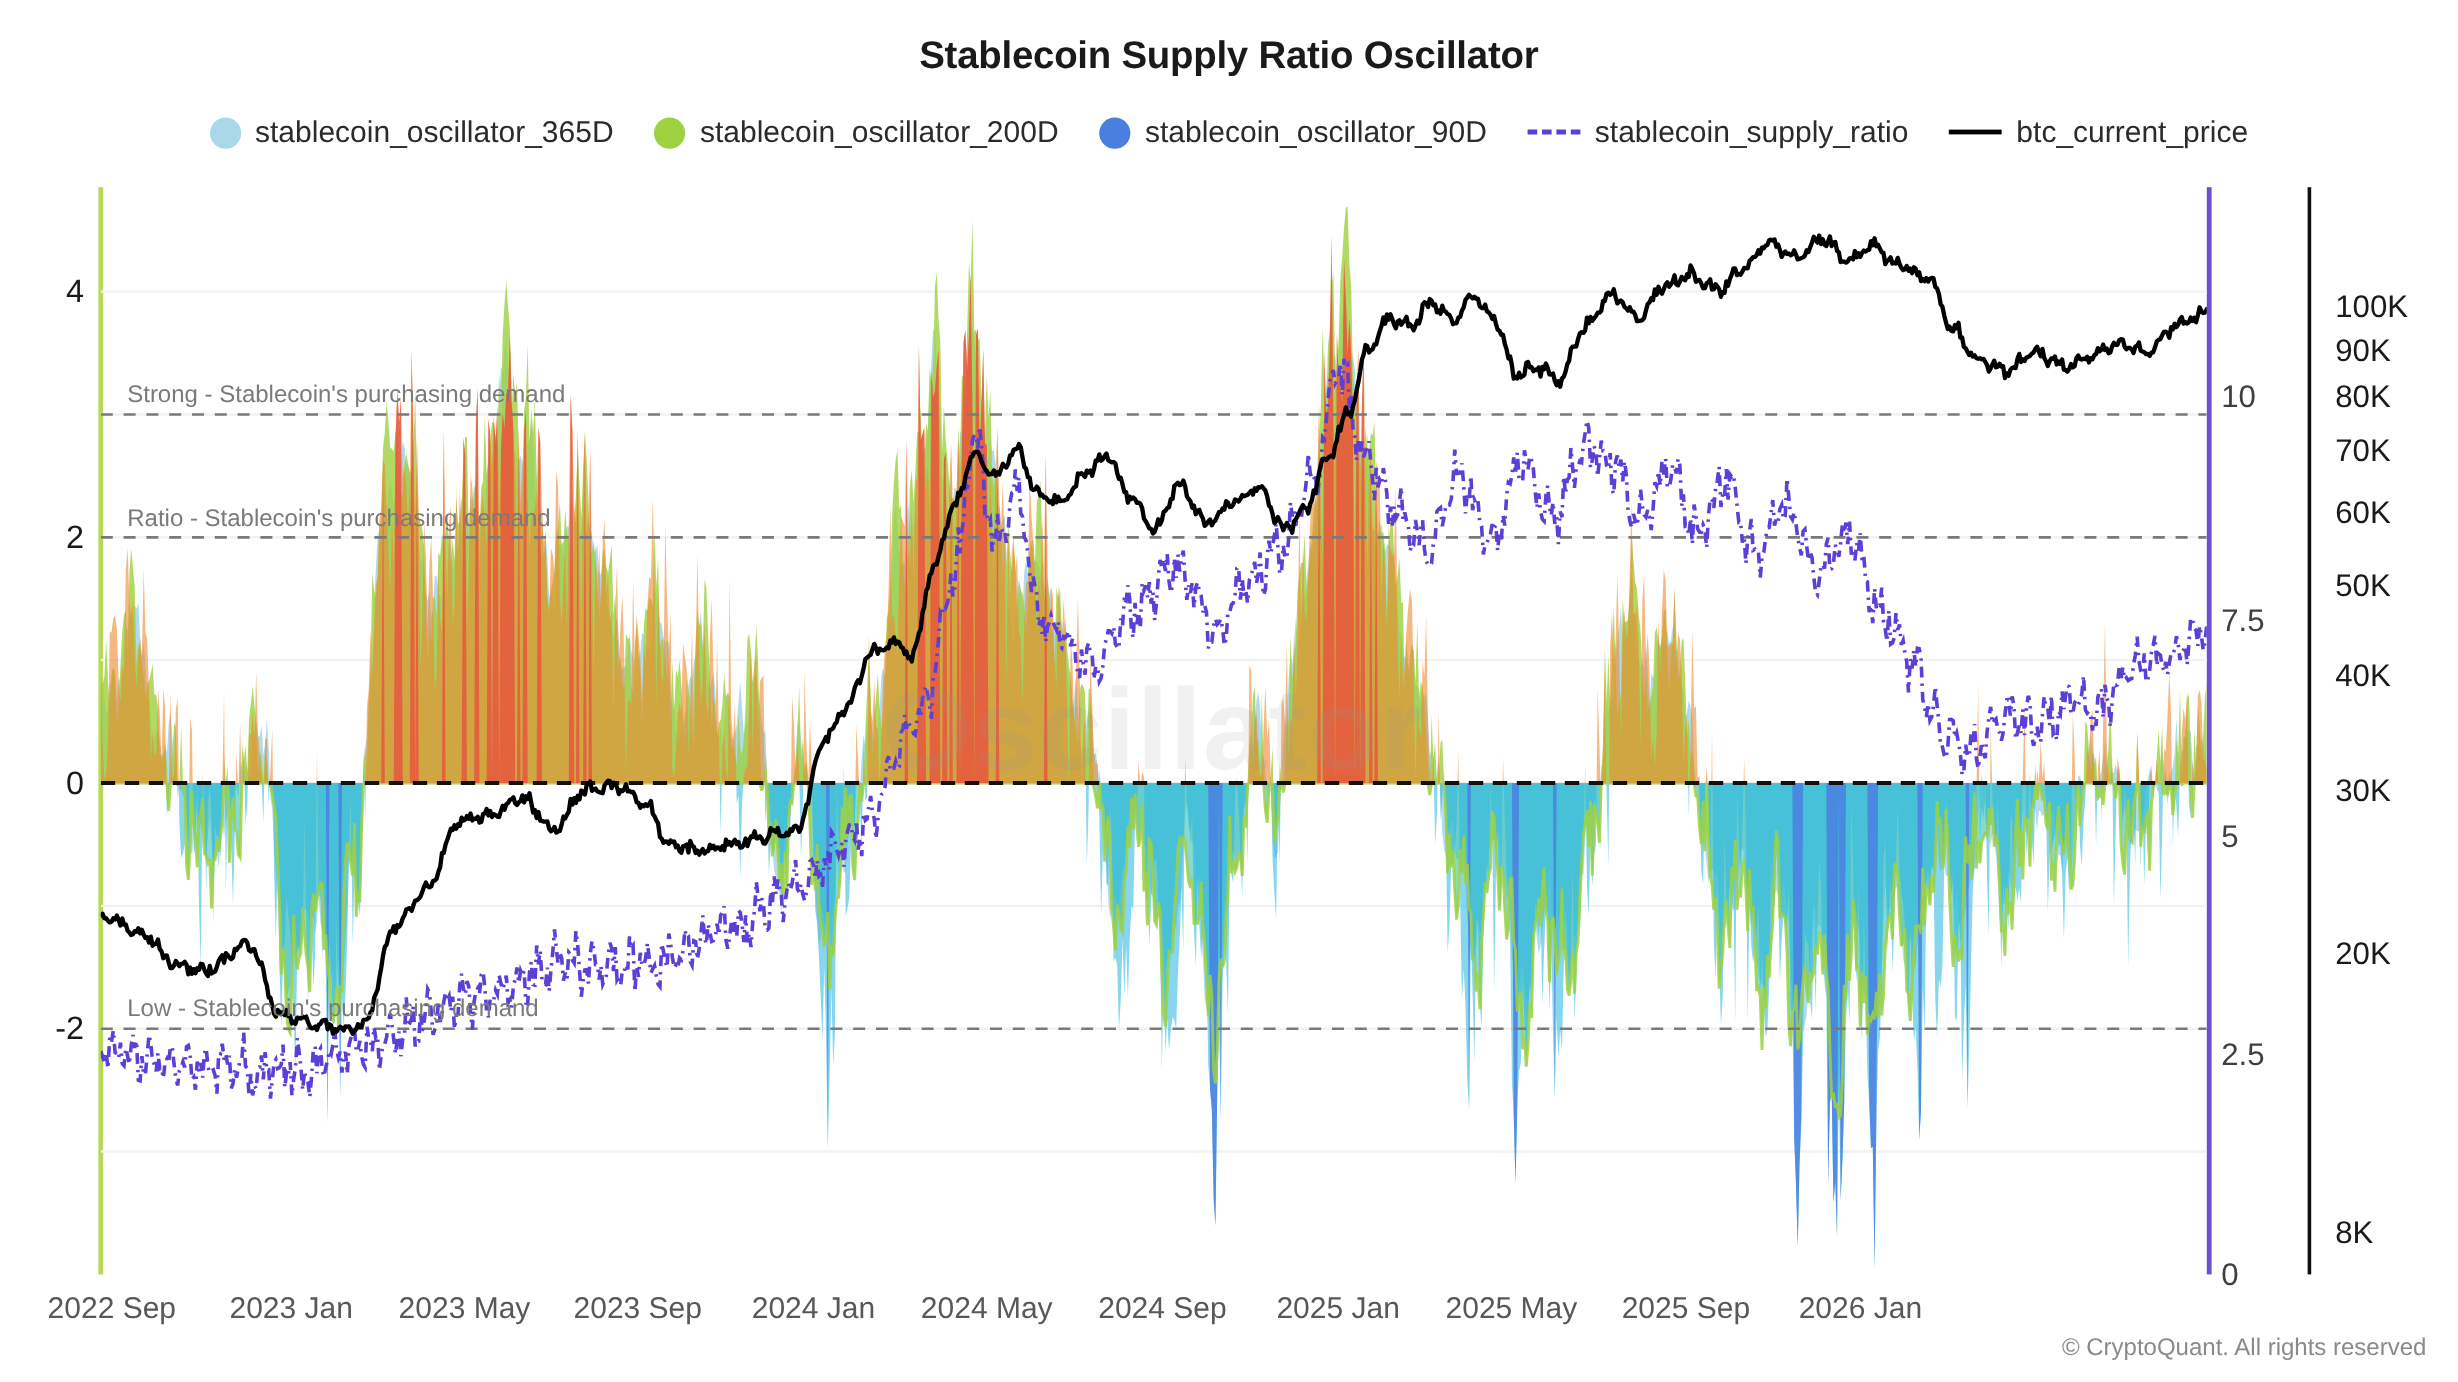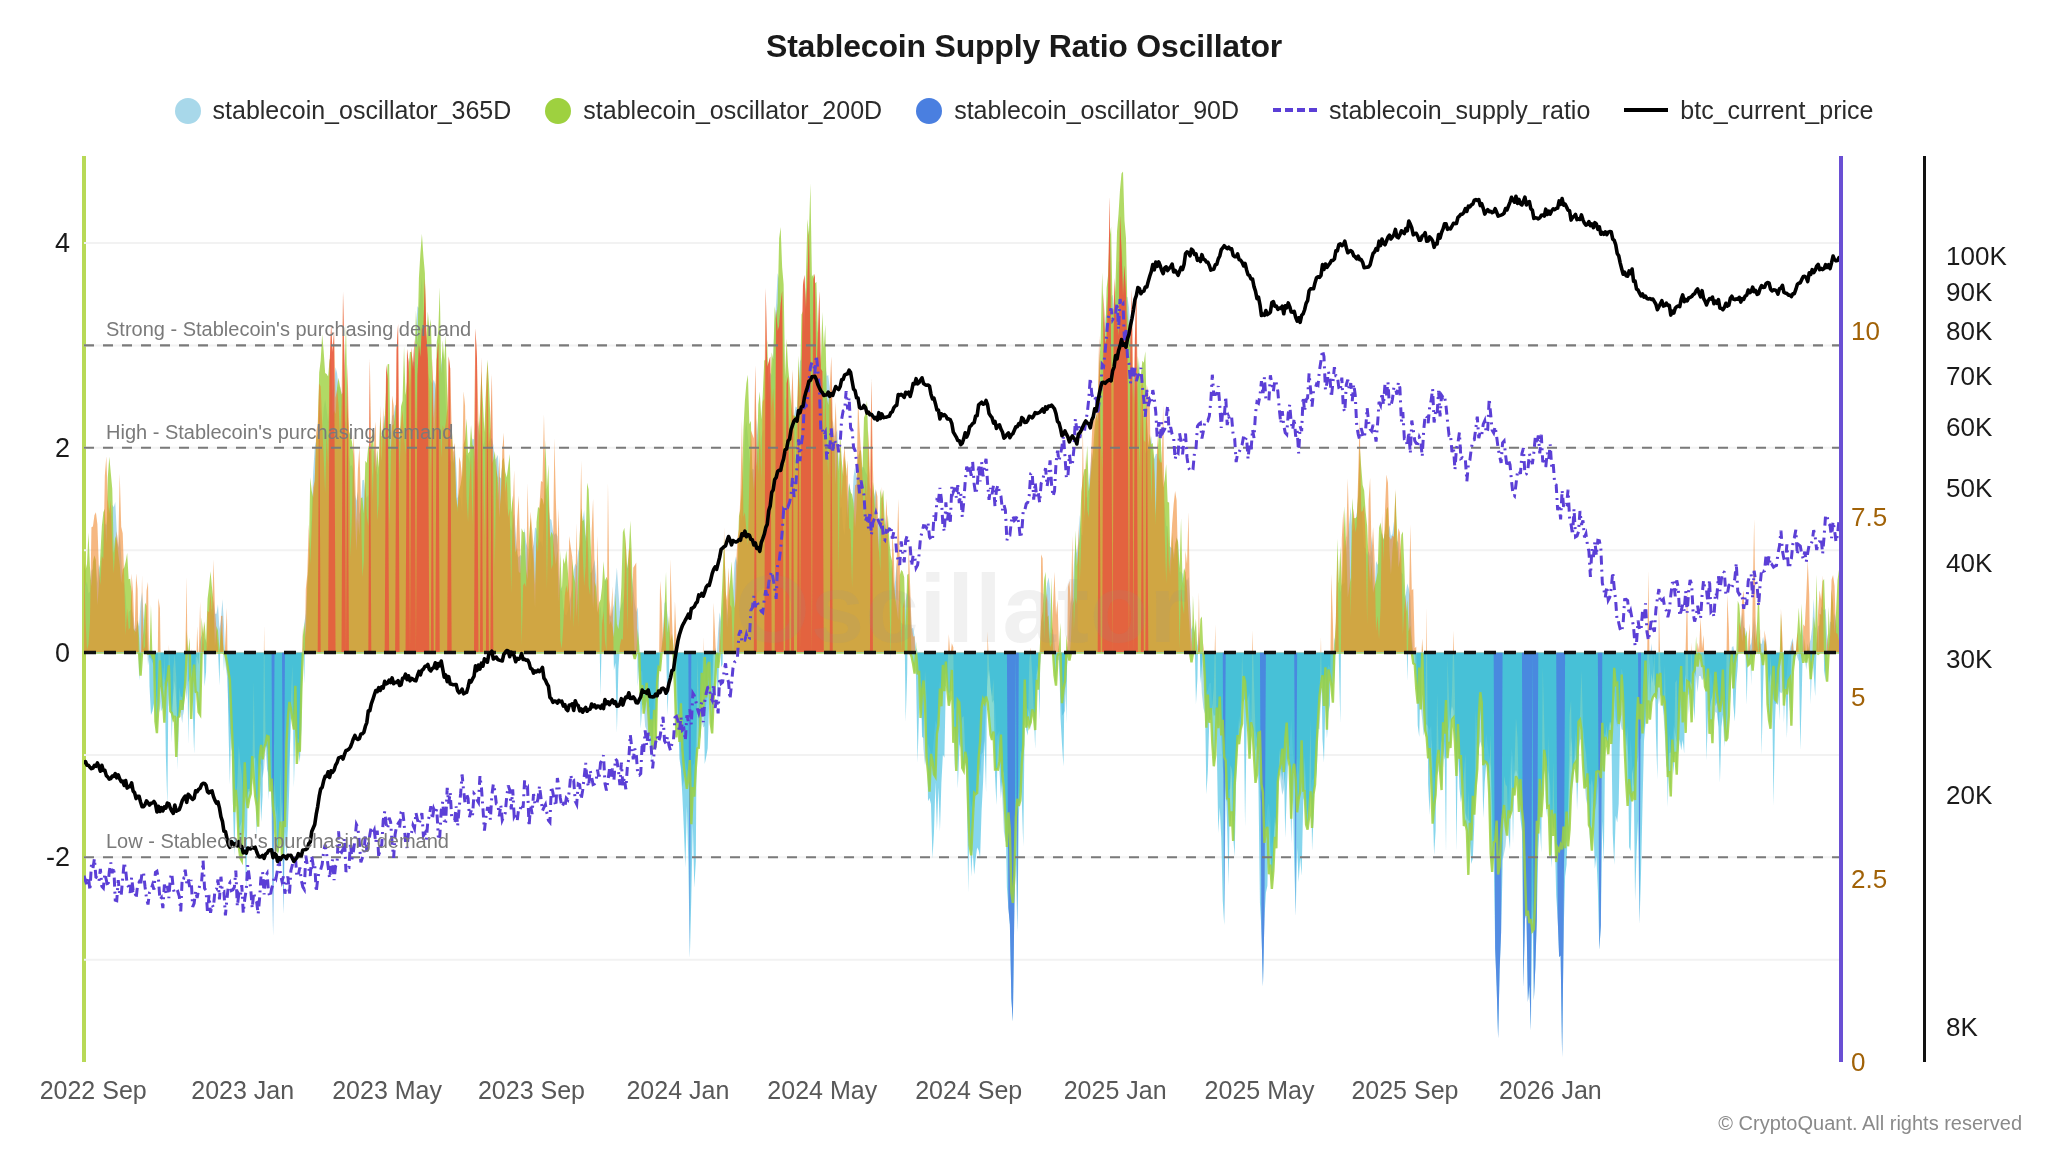--- a/index.html
+++ b/index.html
@@ -81,21 +81,21 @@
     text-align: right;
     font-size: 27px;
     color: #1a1a1a;
     transform: translateY(-50%);
   }
   #yaxis-left { position: absolute; left: 0; top: 156px; width: 70px; height: 906px; }
 
   #yaxis-right1 { position: absolute; left: 1845px; top: 156px; width: 70px; height: 906px; }
   .ytick-r1 {
     position: absolute; left: 6px;
-    font-size: 26px; color: #a16207;
+    font-size: 26px; color: #404040;
     transform: translateY(-50%);
     white-space: nowrap;
   }
 
   #yaxis-right2 { position: absolute; left: 1930px; top: 156px; width: 110px; height: 906px; }
   .ytick-r2 {
     position: absolute; left: 16px;
     font-size: 26px; color: #1a1a1a;
     transform: translateY(-50%);
     white-space: nowrap;
@@ -242,21 +242,21 @@
         <path d="M 0.00 606.61 L 1.49 605.54 L 2.98 609.24 L 4.47 609.20 L 5.95 611.22 L 7.44 612.69 L 8.93 612.11 L 10.42 609.29 L 11.91 610.25 L 13.40 606.98 L 14.89 610.48 L 16.37 615.26 L 17.86 609.35 L 19.35 614.44 L 20.84 614.26 L 22.33 619.61 L 23.82 620.99 L 25.31 623.12 L 26.79 622.59 L 28.28 619.96 L 29.77 620.43 L 31.26 617.61 L 32.75 621.79 L 34.24 618.87 L 35.73 622.98 L 37.21 625.69 L 38.70 625.05 L 40.19 629.46 L 41.68 624.57 L 43.17 632.10 L 44.66 630.53 L 46.15 630.71 L 47.63 626.91 L 49.12 634.98 L 50.61 636.72 L 52.10 642.55 L 53.59 640.31 L 55.08 640.23 L 56.56 646.00 L 58.05 650.75 L 59.54 650.71 L 61.03 648.66 L 62.52 644.85 L 64.01 646.82 L 65.50 649.09 L 66.98 647.30 L 68.47 646.99 L 69.96 645.49 L 71.45 647.95 L 72.94 655.93 L 74.43 650.27 L 75.92 655.52 L 77.40 651.61 L 78.89 654.99 L 80.38 650.95 L 81.87 652.14 L 83.36 647.10 L 84.85 647.65 L 86.34 652.19 L 87.82 655.30 L 89.31 657.37 L 90.80 649.00 L 92.29 655.19 L 93.78 654.32 L 95.27 653.60 L 96.76 649.55 L 98.24 644.65 L 99.73 642.09 L 101.22 640.07 L 102.71 646.32 L 104.20 638.33 L 105.69 639.86 L 107.18 642.03 L 108.66 643.36 L 110.15 642.04 L 111.64 634.71 L 113.13 635.71 L 114.62 633.23 L 116.11 632.47 L 117.60 628.55 L 119.08 627.24 L 120.57 627.43 L 122.06 629.38 L 123.55 635.82 L 125.04 636.95 L 126.53 635.16 L 128.02 634.93 L 129.50 640.63 L 130.99 644.46 L 132.48 647.28 L 133.97 646.03 L 135.46 651.90 L 136.95 660.78 L 138.44 665.35 L 139.92 675.26 L 141.41 675.42 L 142.90 682.22 L 144.39 688.82 L 145.88 691.30 L 147.37 685.54 L 148.85 687.13 L 150.34 689.09 L 151.83 687.32 L 153.32 689.92 L 154.81 685.61 L 156.30 690.81 L 157.79 690.64 L 159.27 696.86 L 160.76 695.39 L 162.25 697.14 L 163.74 692.01 L 165.23 692.47 L 166.72 692.90 L 168.21 691.20 L 169.69 692.06 L 171.18 691.19 L 172.67 695.71 L 174.16 699.40 L 175.65 700.96 L 177.14 700.70 L 178.63 699.51 L 180.11 702.30 L 181.60 697.98 L 183.09 697.21 L 184.58 694.55 L 186.07 694.09 L 187.56 693.87 L 189.05 701.71 L 190.53 697.57 L 192.02 698.67 L 193.51 705.47 L 195.00 701.67 L 196.49 703.66 L 197.98 701.06 L 199.47 699.67 L 200.95 700.60 L 202.44 702.69 L 203.93 699.28 L 205.42 699.49 L 206.91 699.29 L 208.40 702.45 L 209.89 705.47 L 211.37 703.25 L 212.86 701.65 L 214.35 697.57 L 215.84 699.82 L 217.33 699.70 L 218.82 693.94 L 220.31 693.74 L 221.79 693.46 L 223.28 692.41 L 224.77 687.72 L 226.26 685.90 L 227.75 675.49 L 229.24 671.98 L 230.73 668.51 L 232.21 658.40 L 233.70 650.57 L 235.19 640.45 L 236.68 632.95 L 238.17 631.30 L 239.66 624.80 L 241.15 620.19 L 242.63 620.41 L 244.12 615.83 L 245.61 621.43 L 247.10 614.86 L 248.59 616.22 L 250.08 614.16 L 251.56 609.25 L 253.05 606.71 L 254.54 601.92 L 256.03 601.34 L 257.52 600.78 L 259.01 603.06 L 260.50 598.40 L 261.98 594.43 L 263.47 594.12 L 264.96 593.02 L 266.45 591.01 L 267.94 587.18 L 269.43 582.68 L 270.92 579.48 L 272.40 582.53 L 273.89 583.52 L 275.38 582.69 L 276.87 578.00 L 278.36 577.82 L 279.85 576.22 L 281.34 570.47 L 282.82 566.60 L 284.31 554.85 L 285.80 554.81 L 287.29 547.81 L 288.78 543.69 L 290.27 539.03 L 291.76 534.51 L 293.24 535.60 L 294.73 531.72 L 296.22 534.52 L 297.71 530.96 L 299.20 532.07 L 300.69 525.34 L 302.18 527.79 L 303.66 527.03 L 305.15 524.06 L 306.64 526.49 L 308.13 521.86 L 309.62 527.72 L 311.11 526.23 L 312.60 526.41 L 314.08 524.63 L 315.57 529.49 L 317.06 528.92 L 318.55 522.34 L 320.04 521.91 L 321.53 518.13 L 323.02 523.55 L 324.50 519.77 L 325.99 524.84 L 327.48 522.47 L 328.97 523.15 L 330.46 524.49 L 331.95 524.85 L 333.44 519.70 L 334.92 515.47 L 336.41 518.83 L 337.90 514.26 L 339.39 513.18 L 340.88 510.55 L 342.37 509.97 L 343.85 508.45 L 345.34 513.39 L 346.83 514.87 L 348.32 512.57 L 349.81 511.63 L 351.30 506.80 L 352.79 512.63 L 354.27 507.54 L 355.76 509.80 L 357.25 505.04 L 358.74 513.05 L 360.23 521.23 L 361.72 518.97 L 363.21 525.73 L 364.69 520.65 L 366.18 527.89 L 367.67 528.15 L 369.16 528.69 L 370.65 528.65 L 372.14 528.44 L 373.63 534.61 L 375.11 536.76 L 376.60 535.61 L 378.09 533.11 L 379.58 537.82 L 381.07 536.87 L 382.56 536.38 L 384.05 531.20 L 385.53 524.47 L 387.02 526.03 L 388.51 522.91 L 390.00 520.39 L 391.49 509.81 L 392.98 514.54 L 394.47 509.07 L 395.95 513.08 L 397.44 507.15 L 398.93 510.18 L 400.42 502.80 L 401.91 503.97 L 403.40 506.15 L 404.89 498.08 L 406.37 497.34 L 407.86 495.25 L 409.35 503.05 L 410.84 502.00 L 412.33 501.13 L 413.82 503.49 L 415.31 504.09 L 416.79 504.61 L 418.28 505.01 L 419.77 498.41 L 421.26 496.46 L 422.75 494.50 L 424.24 494.95 L 425.73 500.77 L 427.21 496.22 L 428.70 497.32 L 430.19 500.06 L 431.68 505.72 L 433.17 502.48 L 434.66 503.28 L 436.15 501.79 L 437.63 497.60 L 439.12 503.46 L 440.61 503.17 L 442.10 504.19 L 443.59 503.94 L 445.08 506.83 L 446.56 512.61 L 448.05 512.99 L 449.54 517.16 L 451.03 514.90 L 452.52 515.88 L 454.01 514.18 L 455.50 515.60 L 456.98 513.92 L 458.47 511.49 L 459.96 522.13 L 461.45 524.20 L 462.94 527.72 L 464.43 530.17 L 465.92 541.54 L 467.40 542.90 L 468.89 546.38 L 470.38 545.10 L 471.87 545.38 L 473.36 547.13 L 474.85 544.32 L 476.34 545.71 L 477.82 545.21 L 479.31 550.08 L 480.80 548.62 L 482.29 553.26 L 483.78 554.61 L 485.27 549.09 L 486.76 548.87 L 488.24 547.85 L 489.73 554.43 L 491.22 544.72 L 492.71 548.57 L 494.20 549.58 L 495.69 554.82 L 497.18 552.86 L 498.66 556.24 L 500.15 553.38 L 501.64 551.50 L 503.13 555.21 L 504.62 553.58 L 506.11 553.31 L 507.60 548.01 L 509.08 550.76 L 510.57 548.84 L 512.06 551.99 L 513.55 550.09 L 515.04 550.30 L 516.53 552.23 L 518.02 549.23 L 519.50 552.59 L 520.99 543.62 L 522.48 547.77 L 523.97 545.79 L 525.46 548.62 L 526.95 545.81 L 528.44 543.92 L 529.92 547.41 L 531.41 545.74 L 532.90 550.30 L 534.39 550.04 L 535.88 547.90 L 537.37 542.71 L 538.85 549.08 L 540.34 544.32 L 541.83 541.01 L 543.32 541.46 L 544.81 536.75 L 546.30 542.55 L 547.79 542.55 L 549.27 540.91 L 550.76 542.83 L 552.25 546.82 L 553.74 546.92 L 555.23 543.58 L 556.72 540.90 L 558.21 534.10 L 559.69 536.21 L 561.18 535.76 L 562.67 537.40 L 564.16 534.00 L 565.65 540.42 L 567.14 540.74 L 568.63 540.85 L 570.11 540.75 L 571.60 538.05 L 573.09 539.93 L 574.58 535.07 L 576.07 536.54 L 577.56 532.72 L 579.05 532.15 L 580.53 533.31 L 582.02 537.24 L 583.51 534.47 L 585.00 527.26 L 586.49 521.86 L 587.98 514.37 L 589.47 513.87 L 590.95 503.00 L 592.44 493.90 L 593.93 484.94 L 595.42 478.77 L 596.91 473.94 L 598.40 469.63 L 599.89 466.99 L 601.37 463.99 L 602.86 461.47 L 604.35 458.13 L 605.84 462.21 L 607.33 452.44 L 608.82 451.96 L 610.31 450.72 L 611.79 447.37 L 613.28 445.88 L 614.77 438.92 L 616.26 440.07 L 617.75 437.37 L 619.24 440.12 L 620.73 435.90 L 622.21 431.09 L 623.70 429.17 L 625.19 429.53 L 626.68 424.05 L 628.17 417.54 L 629.66 413.40 L 631.15 410.84 L 632.63 413.40 L 634.12 407.34 L 635.61 401.41 L 637.10 393.30 L 638.59 392.02 L 640.08 390.74 L 641.56 389.70 L 643.05 384.87 L 644.54 380.56 L 646.03 384.15 L 647.52 388.87 L 649.01 384.52 L 650.50 385.57 L 651.98 385.97 L 653.47 385.40 L 654.96 383.49 L 656.45 384.27 L 657.94 377.71 L 659.43 379.46 L 660.92 375.16 L 662.40 380.72 L 663.89 378.58 L 665.38 379.16 L 666.87 383.28 L 668.36 383.78 L 669.85 389.02 L 671.34 386.94 L 672.82 392.49 L 674.31 391.73 L 675.80 395.27 L 677.29 386.50 L 678.78 382.66 L 680.27 378.28 L 681.76 371.54 L 683.24 368.38 L 684.73 354.55 L 686.22 349.92 L 687.71 336.47 L 689.20 333.82 L 690.69 323.55 L 692.18 321.45 L 693.66 315.36 L 695.15 314.18 L 696.64 314.46 L 698.13 307.50 L 699.62 302.73 L 701.11 293.89 L 702.60 292.97 L 704.08 284.97 L 705.57 283.14 L 707.06 273.53 L 708.55 269.07 L 710.04 264.99 L 711.53 263.26 L 713.02 265.12 L 714.50 254.62 L 715.99 256.81 L 717.48 250.68 L 718.97 250.51 L 720.46 241.53 L 721.95 235.86 L 723.44 231.34 L 724.92 225.06 L 726.41 224.37 L 727.90 220.85 L 729.39 220.46 L 730.88 220.39 L 732.37 223.45 L 733.85 228.51 L 735.34 231.90 L 736.83 234.91 L 738.32 236.56 L 739.81 239.51 L 741.30 239.01 L 742.79 239.03 L 744.27 236.03 L 745.76 240.39 L 747.25 237.60 L 748.74 239.41 L 750.23 234.78 L 751.72 230.49 L 753.21 232.41 L 754.69 233.51 L 756.18 230.51 L 757.67 223.50 L 759.16 223.45 L 760.65 218.83 L 762.14 218.27 L 763.63 217.74 L 765.11 214.07 L 766.60 216.52 L 768.09 225.04 L 769.58 233.22 L 771.07 234.54 L 772.56 241.78 L 774.05 242.09 L 775.53 251.44 L 777.02 252.36 L 778.51 251.95 L 780.00 249.50 L 781.49 251.55 L 782.98 257.05 L 784.47 256.24 L 785.95 258.70 L 787.44 258.42 L 788.93 260.29 L 790.42 262.62 L 791.91 261.48 L 793.40 264.05 L 794.89 256.68 L 796.37 262.60 L 797.86 257.90 L 799.35 261.65 L 800.84 261.26 L 802.33 261.20 L 803.82 260.59 L 805.31 260.24 L 806.79 256.82 L 808.28 255.85 L 809.77 251.92 L 811.26 249.98 L 812.75 249.27 L 814.24 238.49 L 815.73 239.12 L 817.21 238.36 L 818.70 239.68 L 820.19 241.46 L 821.68 236.24 L 823.17 237.78 L 824.66 236.07 L 826.15 240.48 L 827.63 235.04 L 829.12 227.66 L 830.61 227.90 L 832.10 222.67 L 833.59 227.89 L 835.08 226.69 L 836.56 223.99 L 838.05 221.85 L 839.54 227.57 L 841.03 228.63 L 842.52 229.29 L 844.01 229.01 L 845.50 230.19 L 846.98 238.17 L 848.47 242.98 L 849.96 242.12 L 851.45 247.66 L 852.94 254.01 L 854.43 254.12 L 855.92 262.92 L 857.40 257.83 L 858.89 259.72 L 860.38 258.61 L 861.87 259.96 L 863.36 262.98 L 864.85 262.89 L 866.34 263.87 L 867.82 267.43 L 869.31 276.16 L 870.80 278.55 L 872.29 281.10 L 873.78 284.41 L 875.27 284.68 L 876.76 288.58 L 878.24 287.20 L 879.73 282.62 L 881.22 276.71 L 882.71 281.04 L 884.20 277.63 L 885.69 270.72 L 887.18 269.59 L 888.66 267.48 L 890.15 266.70 L 891.64 259.99 L 893.13 259.73 L 894.62 248.86 L 896.11 247.58 L 897.60 246.27 L 899.08 248.27 L 900.57 247.69 L 902.06 244.49 L 903.55 248.72 L 905.04 257.52 L 906.53 259.88 L 908.02 261.69 L 909.50 267.13 L 910.99 265.36 L 912.48 272.51 L 913.97 269.62 L 915.46 268.89 L 916.95 273.18 L 918.44 276.04 L 919.92 282.19 L 921.41 280.86 L 922.90 278.54 L 924.39 276.86 L 925.88 281.75 L 927.37 278.90 L 928.85 277.71 L 930.34 274.20 L 931.83 270.71 L 933.32 270.61 L 934.81 267.69 L 936.30 268.67 L 937.79 261.58 L 939.27 262.83 L 940.76 266.47 L 942.25 266.33 L 943.74 264.47 L 945.23 260.26 L 946.72 260.66 L 948.21 261.88 L 949.69 259.83 L 951.18 256.58 L 952.67 257.44 L 954.16 256.93 L 955.65 256.40 L 957.14 254.70 L 958.63 253.01 L 960.11 256.21 L 961.60 250.89 L 963.09 253.02 L 964.58 250.03 L 966.07 250.28 L 967.56 249.20 L 969.05 251.00 L 970.53 252.91 L 972.02 257.84 L 973.51 265.43 L 975.00 266.86 L 976.49 272.41 L 977.98 279.78 L 979.47 278.27 L 980.95 274.93 L 982.44 278.16 L 983.93 281.17 L 985.42 285.85 L 986.91 282.37 L 988.40 279.95 L 989.89 282.22 L 991.37 283.72 L 992.86 287.95 L 994.35 278.32 L 995.84 276.81 L 997.33 274.05 L 998.82 270.67 L 1000.31 267.46 L 1001.79 264.93 L 1003.28 267.10 L 1004.77 267.67 L 1006.26 271.88 L 1007.75 264.00 L 1009.24 260.88 L 1010.73 252.75 L 1012.21 254.78 L 1013.70 246.19 L 1015.19 238.28 L 1016.68 231.06 L 1018.17 226.50 L 1019.66 226.29 L 1021.15 227.31 L 1022.63 225.58 L 1024.12 224.48 L 1025.61 223.71 L 1027.10 224.93 L 1028.59 214.97 L 1030.08 211.06 L 1031.56 199.61 L 1033.05 202.88 L 1034.54 194.79 L 1036.03 190.04 L 1037.52 183.56 L 1039.01 189.33 L 1040.50 187.83 L 1041.98 191.21 L 1043.47 182.69 L 1044.96 178.31 L 1046.45 169.65 L 1047.94 162.59 L 1049.43 154.06 L 1050.92 143.70 L 1052.40 139.34 L 1053.89 131.54 L 1055.38 132.45 L 1056.87 137.77 L 1058.36 135.61 L 1059.85 135.12 L 1061.34 130.94 L 1062.82 130.99 L 1064.31 125.13 L 1065.80 119.97 L 1067.29 115.60 L 1068.78 108.55 L 1070.27 113.79 L 1071.76 106.07 L 1073.24 110.38 L 1074.73 105.94 L 1076.22 109.77 L 1077.71 114.45 L 1079.20 117.64 L 1080.69 111.86 L 1082.18 110.81 L 1083.66 114.54 L 1085.15 112.45 L 1086.64 110.84 L 1088.13 108.06 L 1089.62 116.00 L 1091.11 114.31 L 1092.60 116.34 L 1094.08 119.30 L 1095.57 115.36 L 1097.06 111.33 L 1098.55 113.51 L 1100.04 108.40 L 1101.53 97.75 L 1103.02 95.90 L 1104.50 96.55 L 1105.99 99.78 L 1107.48 93.19 L 1108.97 94.53 L 1110.46 98.47 L 1111.95 97.76 L 1113.44 104.30 L 1114.92 102.72 L 1116.41 105.51 L 1117.90 98.68 L 1119.39 103.07 L 1120.88 103.79 L 1122.37 105.91 L 1123.85 106.33 L 1125.34 109.55 L 1126.83 114.12 L 1128.32 113.45 L 1129.81 113.17 L 1131.30 108.70 L 1132.79 108.20 L 1134.27 102.86 L 1135.76 100.02 L 1137.25 93.73 L 1138.74 91.95 L 1140.23 89.65 L 1141.72 91.40 L 1143.21 92.58 L 1144.69 91.24 L 1146.18 92.95 L 1147.67 92.91 L 1149.16 99.34 L 1150.65 100.66 L 1152.14 100.81 L 1153.63 97.85 L 1155.11 103.53 L 1156.60 104.17 L 1158.09 106.30 L 1159.58 109.86 L 1161.07 107.43 L 1162.56 113.68 L 1164.05 118.65 L 1165.53 119.60 L 1167.02 123.02 L 1168.51 122.96 L 1170.00 130.57 L 1171.49 135.14 L 1172.98 142.70 L 1174.47 141.04 L 1175.95 148.56 L 1177.44 159.55 L 1178.93 158.23 L 1180.42 159.33 L 1181.91 154.57 L 1183.40 158.56 L 1184.89 157.58 L 1186.37 156.23 L 1187.86 146.47 L 1189.35 145.64 L 1190.84 150.21 L 1192.33 149.98 L 1193.82 153.35 L 1195.31 152.02 L 1196.79 152.47 L 1198.28 150.19 L 1199.77 157.80 L 1201.26 149.71 L 1202.75 151.77 L 1204.24 146.91 L 1205.73 150.56 L 1207.21 155.99 L 1208.70 156.10 L 1210.19 155.28 L 1211.68 161.43 L 1213.17 165.08 L 1214.66 161.75 L 1216.15 166.34 L 1217.63 159.26 L 1219.12 157.97 L 1220.61 153.76 L 1222.10 147.44 L 1223.59 144.65 L 1225.08 134.75 L 1226.56 132.84 L 1228.05 132.68 L 1229.54 132.81 L 1231.03 126.69 L 1232.52 121.76 L 1234.01 120.80 L 1235.50 121.34 L 1236.98 119.42 L 1238.47 108.64 L 1239.96 113.48 L 1241.45 108.03 L 1242.94 111.36 L 1244.43 109.21 L 1245.92 107.30 L 1247.40 104.64 L 1248.89 104.49 L 1250.38 103.07 L 1251.87 94.78 L 1253.36 94.90 L 1254.85 88.69 L 1256.34 87.93 L 1257.82 89.67 L 1259.31 88.59 L 1260.80 85.11 L 1262.29 91.51 L 1263.78 96.78 L 1265.27 95.52 L 1266.76 94.49 L 1268.24 95.80 L 1269.73 99.75 L 1271.22 100.97 L 1272.71 102.75 L 1274.20 100.05 L 1275.69 103.74 L 1277.18 103.64 L 1278.66 106.36 L 1280.15 111.65 L 1281.64 111.50 L 1283.13 111.12 L 1284.62 110.89 L 1286.11 108.94 L 1287.60 102.81 L 1289.08 97.37 L 1290.57 95.94 L 1292.06 92.52 L 1293.55 94.08 L 1295.04 85.19 L 1296.53 89.58 L 1298.02 82.96 L 1299.50 87.34 L 1300.99 88.83 L 1302.48 85.03 L 1303.97 81.14 L 1305.46 79.14 L 1306.95 83.01 L 1308.44 80.95 L 1309.92 78.69 L 1311.41 73.38 L 1312.90 80.92 L 1314.39 81.79 L 1315.88 78.85 L 1317.37 74.75 L 1318.85 76.44 L 1320.34 77.57 L 1321.83 72.56 L 1323.32 74.78 L 1324.81 65.11 L 1326.30 68.16 L 1327.79 72.01 L 1329.27 78.81 L 1330.76 77.59 L 1332.25 77.26 L 1333.74 80.25 L 1335.23 84.29 L 1336.72 84.15 L 1338.21 79.98 L 1339.69 79.16 L 1341.18 76.74 L 1342.67 85.26 L 1344.16 84.95 L 1345.65 80.85 L 1347.14 82.59 L 1348.63 84.90 L 1350.11 91.32 L 1351.60 87.59 L 1353.09 88.02 L 1354.58 78.54 L 1356.07 82.16 L 1357.56 76.51 L 1359.05 72.93 L 1360.53 67.69 L 1362.02 67.73 L 1363.51 73.30 L 1365.00 72.28 L 1366.49 72.96 L 1367.98 70.23 L 1369.47 67.28 L 1370.95 67.59 L 1372.44 67.53 L 1373.93 61.46 L 1375.42 60.16 L 1376.91 58.22 L 1378.40 58.11 L 1379.89 56.48 L 1381.37 52.57 L 1382.86 55.38 L 1384.35 50.14 L 1385.84 50.86 L 1387.33 48.84 L 1388.82 48.17 L 1390.31 44.22 L 1391.79 43.65 L 1393.28 44.44 L 1394.77 43.53 L 1396.26 49.59 L 1397.75 47.68 L 1399.24 52.39 L 1400.73 58.04 L 1402.21 55.31 L 1403.70 53.58 L 1405.19 55.68 L 1406.68 55.28 L 1408.17 56.66 L 1409.66 55.96 L 1411.15 52.63 L 1412.63 56.07 L 1414.12 60.16 L 1415.61 59.59 L 1417.10 59.12 L 1418.59 58.47 L 1420.08 57.08 L 1421.56 52.49 L 1423.05 53.96 L 1424.54 49.87 L 1426.03 46.04 L 1427.52 41.26 L 1429.01 44.09 L 1430.50 46.17 L 1431.98 40.25 L 1433.47 47.43 L 1434.96 43.37 L 1436.45 47.86 L 1437.94 48.94 L 1439.43 45.13 L 1440.92 41.10 L 1442.40 49.03 L 1443.89 46.15 L 1445.38 45.58 L 1446.87 52.95 L 1448.36 54.15 L 1449.85 62.38 L 1451.34 61.90 L 1452.82 62.05 L 1454.31 62.88 L 1455.80 61.86 L 1457.29 59.34 L 1458.78 58.98 L 1460.27 60.16 L 1461.76 53.19 L 1463.24 58.40 L 1464.73 55.03 L 1466.22 58.09 L 1467.71 54.73 L 1469.20 52.80 L 1470.69 53.58 L 1472.18 52.49 L 1473.66 52.08 L 1475.15 44.93 L 1476.64 48.42 L 1478.13 42.52 L 1479.62 49.16 L 1481.11 48.03 L 1482.60 51.15 L 1484.08 54.35 L 1485.57 54.78 L 1487.06 64.08 L 1488.55 61.65 L 1490.04 60.29 L 1491.53 58.47 L 1493.02 63.64 L 1494.50 62.86 L 1495.99 63.50 L 1497.48 58.91 L 1498.97 63.87 L 1500.46 67.15 L 1501.95 69.10 L 1503.44 68.41 L 1504.92 65.60 L 1506.41 69.73 L 1507.90 67.84 L 1509.39 71.68 L 1510.88 66.71 L 1512.37 67.87 L 1513.85 73.34 L 1515.34 70.87 L 1516.83 78.26 L 1518.32 76.46 L 1519.81 78.37 L 1521.30 75.77 L 1522.79 78.68 L 1524.27 76.21 L 1525.76 75.58 L 1527.25 75.84 L 1528.74 83.12 L 1530.23 84.39 L 1531.72 88.74 L 1533.21 97.41 L 1534.69 99.67 L 1536.18 106.86 L 1537.67 112.70 L 1539.16 118.18 L 1540.65 116.18 L 1542.14 119.82 L 1543.63 120.16 L 1545.11 114.88 L 1546.60 117.55 L 1548.09 113.03 L 1549.58 125.31 L 1551.07 125.16 L 1552.56 133.06 L 1554.05 134.07 L 1555.53 137.15 L 1557.02 139.83 L 1558.51 137.93 L 1560.00 141.12 L 1561.49 140.10 L 1562.98 142.52 L 1564.47 142.94 L 1565.95 142.55 L 1567.44 143.38 L 1568.93 143.11 L 1570.42 145.68 L 1571.91 148.27 L 1573.40 153.65 L 1574.89 150.81 L 1576.37 147.77 L 1577.86 144.67 L 1579.35 150.09 L 1580.84 149.60 L 1582.33 147.16 L 1583.82 149.46 L 1585.31 149.20 L 1586.79 159.08 L 1588.28 155.16 L 1589.77 157.17 L 1591.26 152.28 L 1592.75 150.59 L 1594.24 149.99 L 1595.73 150.72 L 1597.21 143.06 L 1598.70 138.88 L 1600.19 145.70 L 1601.68 143.45 L 1603.17 144.82 L 1604.66 142.00 L 1606.15 141.40 L 1607.63 140.55 L 1609.12 138.62 L 1610.61 137.78 L 1612.10 134.71 L 1613.59 132.95 L 1615.08 137.25 L 1616.56 140.83 L 1618.05 134.70 L 1619.54 142.33 L 1621.03 145.00 L 1622.52 148.98 L 1624.01 145.09 L 1625.50 142.60 L 1626.98 143.08 L 1628.47 141.05 L 1629.96 147.75 L 1631.45 145.18 L 1632.94 147.23 L 1634.43 143.65 L 1635.92 152.22 L 1637.40 152.22 L 1638.89 153.66 L 1640.38 151.50 L 1641.87 147.32 L 1643.36 150.07 L 1644.85 149.19 L 1646.34 142.26 L 1647.82 140.25 L 1649.31 143.15 L 1650.80 143.64 L 1652.29 142.90 L 1653.78 143.25 L 1655.27 141.29 L 1656.76 146.05 L 1658.24 142.55 L 1659.73 143.36 L 1661.22 140.04 L 1662.71 139.19 L 1664.20 134.08 L 1665.69 136.71 L 1667.18 135.57 L 1668.66 131.13 L 1670.15 135.72 L 1671.64 134.51 L 1673.13 138.37 L 1674.62 137.57 L 1676.11 132.60 L 1677.60 129.63 L 1679.08 131.44 L 1680.57 131.30 L 1682.06 127.45 L 1683.55 126.60 L 1685.04 126.95 L 1686.53 133.04 L 1688.02 134.93 L 1689.50 133.88 L 1690.99 134.01 L 1692.48 135.06 L 1693.97 138.14 L 1695.46 132.74 L 1696.95 132.17 L 1698.44 129.39 L 1699.92 136.37 L 1701.41 136.98 L 1702.90 137.55 L 1704.39 139.14 L 1705.88 138.94 L 1707.37 140.61 L 1708.85 137.89 L 1710.34 137.61 L 1711.83 133.42 L 1713.32 128.46 L 1714.81 127.22 L 1716.30 126.69 L 1717.79 123.41 L 1719.27 120.54 L 1720.76 120.37 L 1722.25 121.51 L 1723.74 125.52 L 1725.23 116.71 L 1726.72 118.43 L 1728.21 113.66 L 1729.69 116.65 L 1731.18 114.38 L 1732.67 110.08 L 1734.16 108.29 L 1735.65 113.65 L 1737.14 112.38 L 1738.63 113.57 L 1740.11 112.59 L 1741.60 108.60 L 1743.09 111.51 L 1744.58 108.74 L 1746.07 112.53 L 1747.56 106.73 L 1749.05 100.06 L 1750.53 103.64 L 1752.02 104.85 L 1753.51 104.47 L 1755.00 101.61" fill="none" stroke="#000000" stroke-width="3.6" stroke-linejoin="round" stroke-linecap="round"></path>
       </svg>
   </div>
 
   <div id="watermark">
     <span>Oscillator</span>
   </div>
 
   <div id="thr-labels">
       <div class="thr-label" style="left: 106px; top: 341.39px;">Strong - Stablecoin's purchasing demand</div>
-      <div class="thr-label" style="left: 106px; top: 443.763px;">High - Stablecoin's purchasing demand</div>
+      <div class="thr-label" style="left: 106px; top: 443.763px;">Ratio - Stablecoin's purchasing demand</div>
       <div class="thr-label" style="left: 106px; top: 853.254px;">Low - Stablecoin's purchasing demand</div>
     </div>
 
   <div id="xaxis">
       <div class="xtick" style="left: 9.184px;">2022 Sep</div>
       <div class="xtick" style="left: 158.688px;">2023 Jan</div>
       <div class="xtick" style="left: 303.072px;">2023 May</div>
       <div class="xtick" style="left: 447.456px;">2023 Sep</div>
       <div class="xtick" style="left: 593.888px;">2024 Jan</div>
       <div class="xtick" style="left: 738.272px;">2024 May</div>

